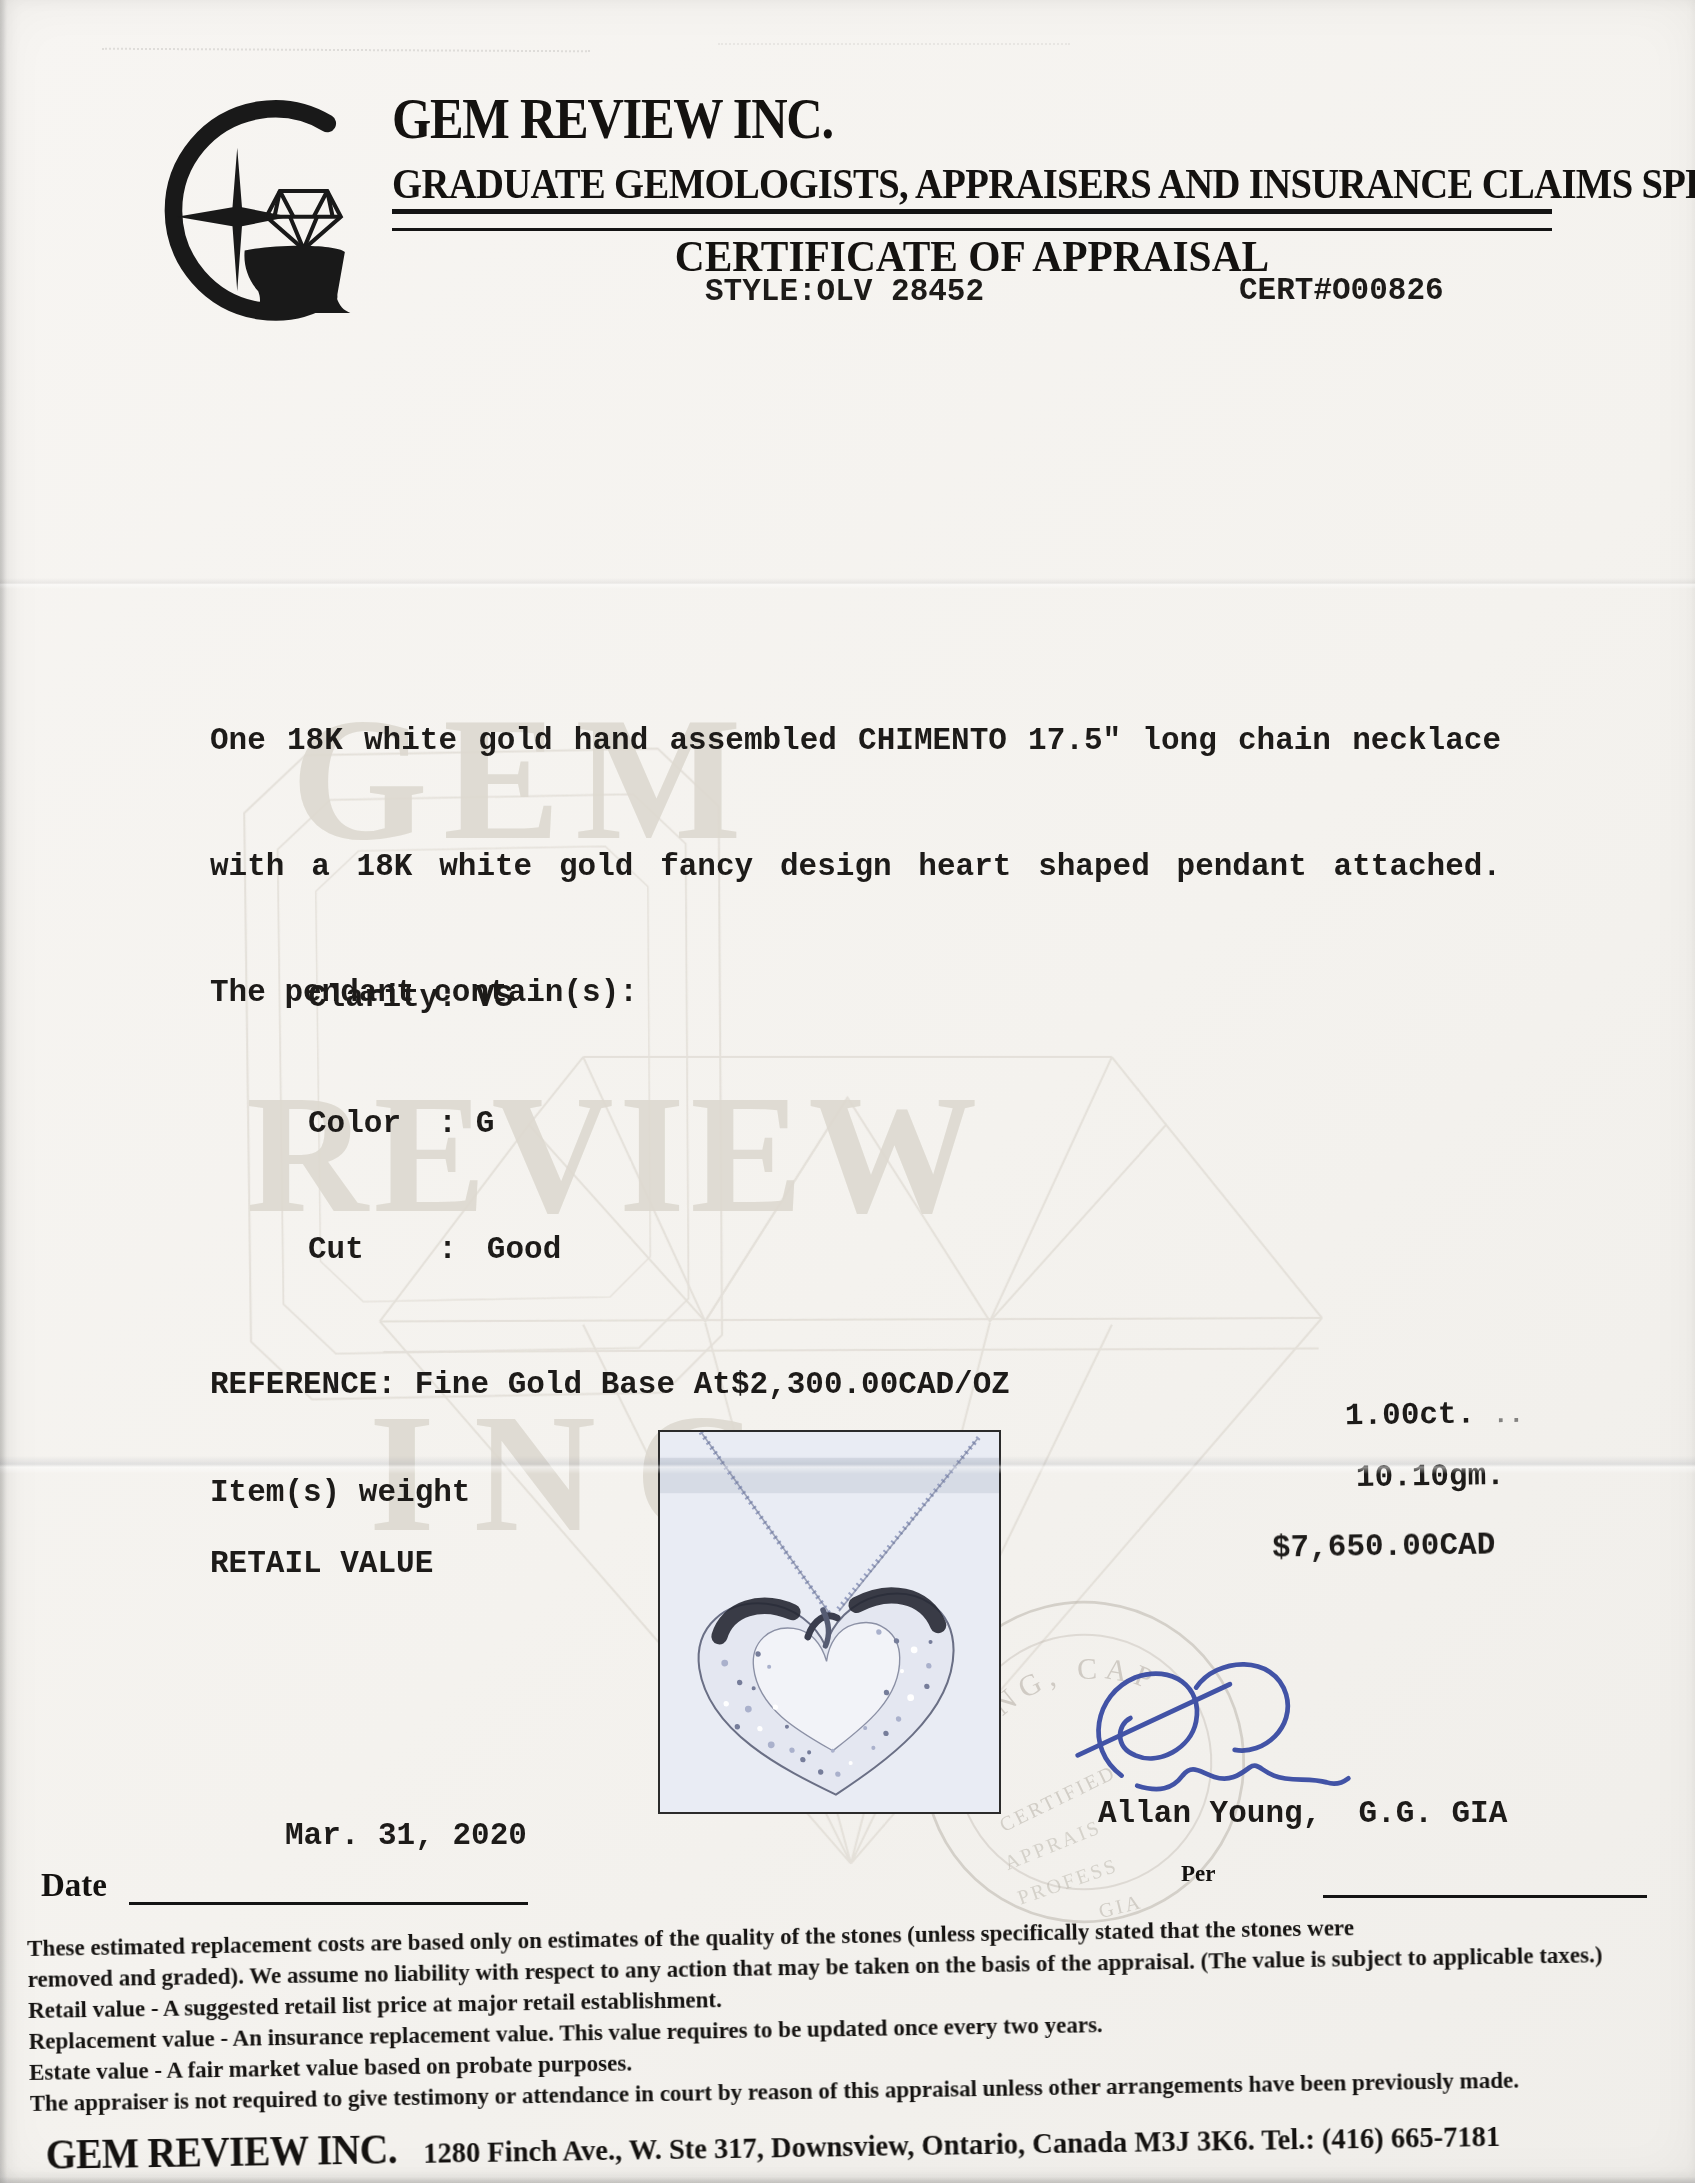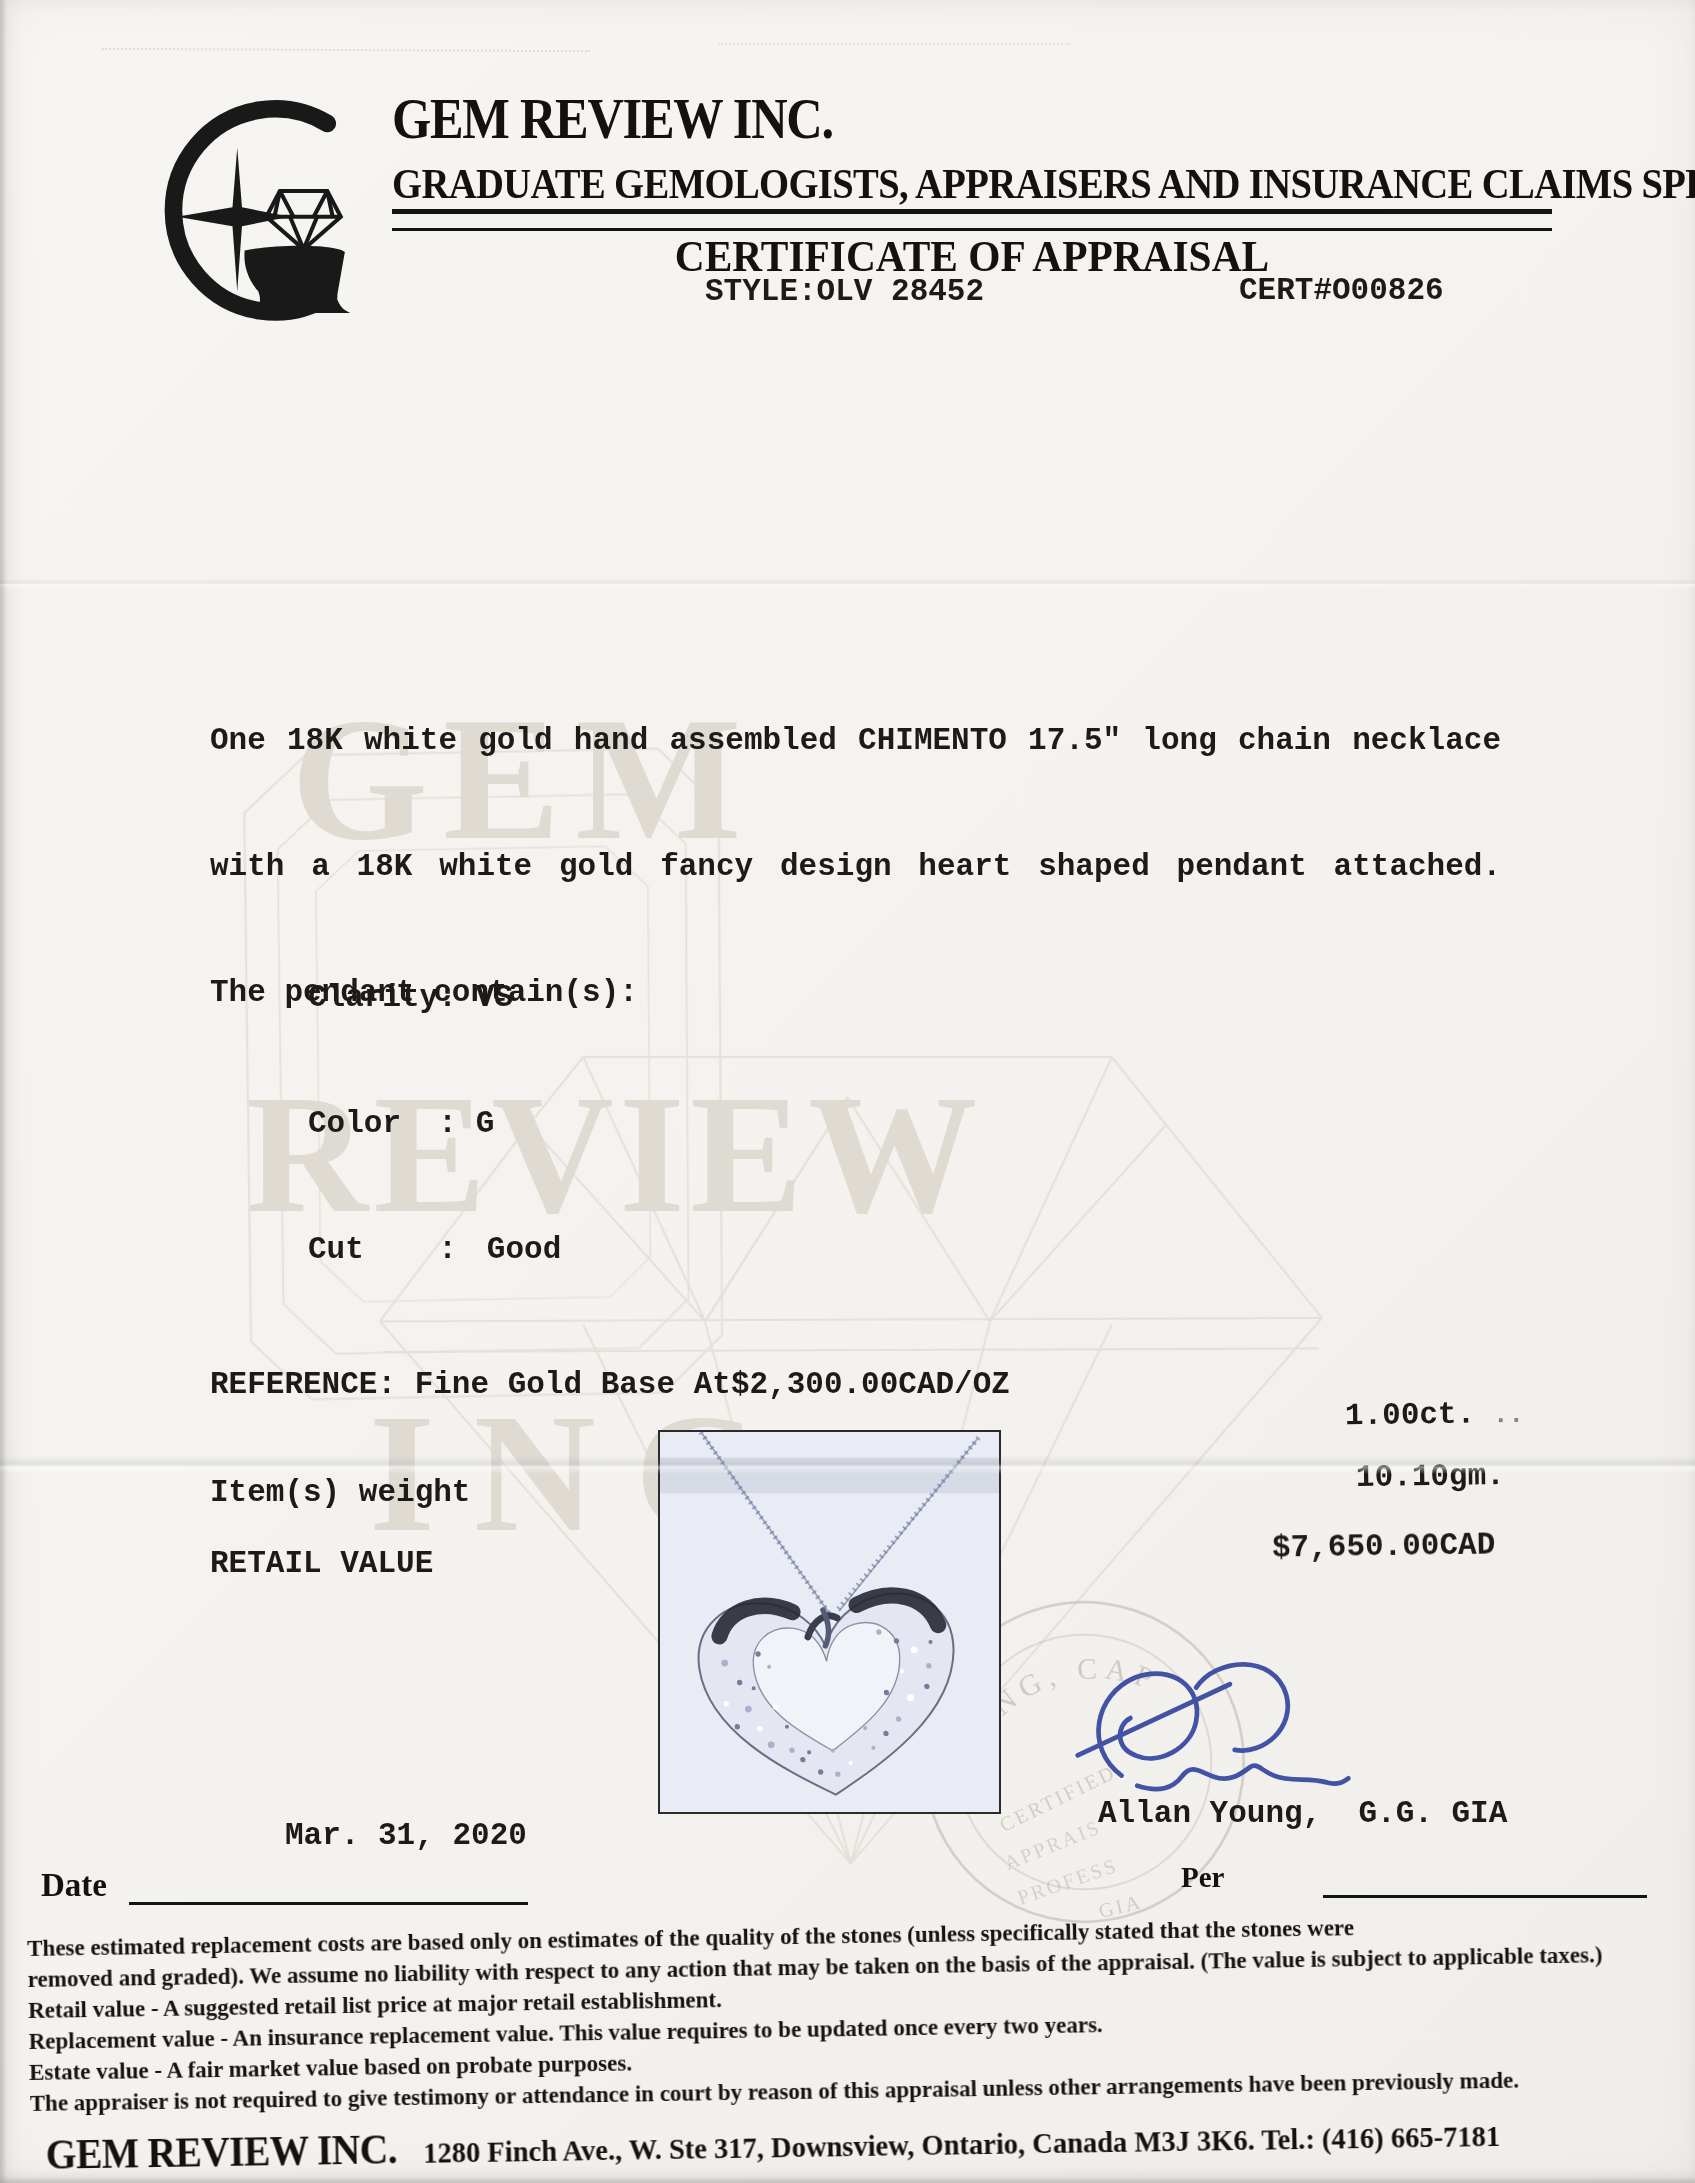--- a/index.html
+++ b/index.html
@@ -188,21 +188,21 @@
       <path d="M 30 160 L 255 55"></path>
       <path d="M 205 60 C 235 15 320 10 338 70 C 352 118 305 160 262 152"></path>
       <path d="M 118 205 C 150 215 170 210 185 190 C 200 172 210 185 232 192 C 254 199 268 190 284 178 C 296 170 300 182 320 190 C 345 200 372 192 398 200 C 412 205 422 200 430 194"></path>
     </g>
   </svg>
   <div class="mono" style="left:1098px;top:1793px;z-index:3;">Allan Young,  G.G. GIA</div>
 
   <div class="mono" style="left:285px;top:1815px;z-index:1;">Mar. 31, 2020</div>
   <div class="abs serifb" style="left:41px;top:1867px;font-size:33px;z-index:1;">Date</div>
   <div class="dateline" style="left:129px;top:1902px;width:399px;height:3.4px;z-index:1;"></div>
-  <div class="abs serifb" style="left:1181px;top:1861px;font-size:29px;z-index:1;">Per</div>
+  <div class="abs serifb" style="left:1181px;top:1861px;font-size:23px;z-index:1;">Per</div>
   <div class="dateline" style="left:1323px;top:1895px;width:324px;height:2.7px;z-index:1;"></div>
 
   <div class="abs" style="left:27px;top:1933px;width:1654px;z-index:1;transform:rotate(-0.9deg);transform-origin:left top;">
     <div class="serifb disc">These estimated replacement costs are based only on estimates of the  quality of the stones (unless specifically stated that the stones were</div>
     <div class="serifb disc">removed and graded). We assume no liability with respect to any action that may be taken on the basis of the appraisal. (The value is subject to applicable taxes.)</div>
     <div class="serifb disc">Retail value - A suggested retail list price at major retail establishment.</div>
     <div class="serifb disc">Replacement value - An insurance replacement value. This value requires to be updated once every two years.</div>
     <div class="serifb disc">Estate value - A fair market value based on probate purposes.</div>
     <div class="serifb disc">The appraiser is not required to give testimony or attendance in court by reason of this appraisal unless other arrangements have been previously made.</div>
     <div class="footer-row">

